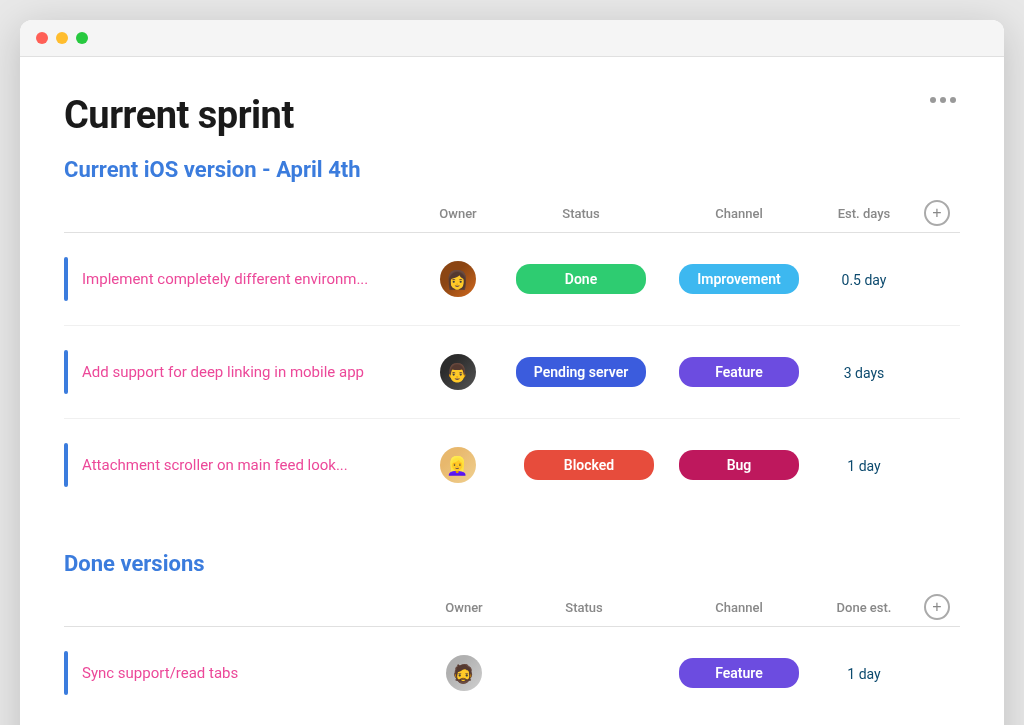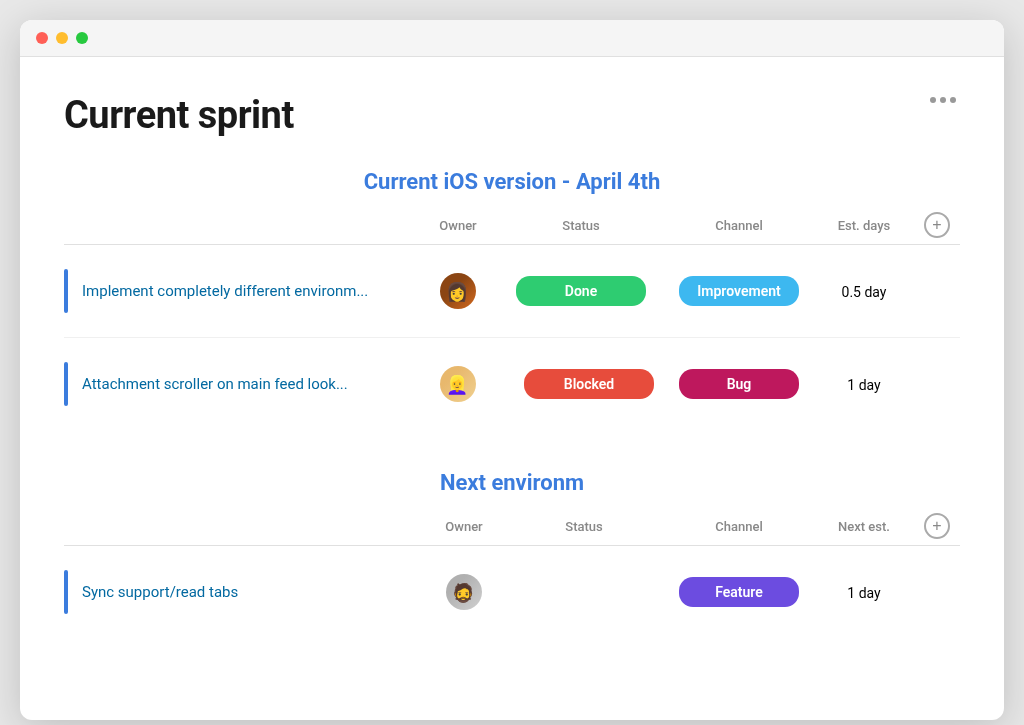--- a/index.html
+++ b/index.html
@@ -42,21 +42,21 @@
     .dot-green { background: #27c93f; }
 
     .content {
       padding: 36px 44px 40px 44px;
     }
 
     .page-header {
       display: flex;
       justify-content: space-between;
       align-items: flex-start;
-      margin-bottom: 32px;
+      margin-bottom: 20px;
     }
 
     .page-title {
       font-size: 38px;
       font-weight: 700;
       color: #1a1a1a;
       letter-spacing: -0.5px;
     }
 
     .more-btn {
@@ -76,21 +76,20 @@
 
     
     .section {
       margin-bottom: 40px;
     }
 
     .section-header {
       display: flex;
       align-items: center;
       margin-bottom: 12px;
-      text-align: center;
     }
 
     .section-title {
       font-size: 22px;
       font-weight: 700;
       color: #3b7cdd;
       flex: 1;
     }
 
     
@@ -137,21 +136,21 @@
       width: 4px;
       height: 44px;
       background: #3b7cdd;
       border-radius: 2px;
       margin-right: 14px;
       flex-shrink: 0;
     }
 
     .task-name {
       font-size: 15px;
-      color: #0369a1;
+      color: #ec4899;
       font-weight: 400;
     }
 
     .sprint-table td {
       padding: 10px 10px;
       vertical-align: middle;
       text-align: center;
     }
 
     .sprint-table td:first-child {
@@ -208,21 +207,21 @@
       min-width: 120px;
       text-align: center;
     }
 
     .channel-improvement { background: #3db8f0; }
     .channel-feature { background: #6c4ce0; }
     .channel-bug { background: #be185d; }
 
     .time-text {
       font-size: 14px;
-      color: #000000;
+      color: #0c4a6e;
     }
 
     .add-btn {
       width: 26px;
       height: 26px;
       border-radius: 50%;
       border: 2px solid #aaa;
       background: transparent;
       cursor: pointer;
       display: flex;
@@ -287,46 +286,59 @@
               <td><div class="avatar av1"><div class="avatar-face">👩</div></div></td>
               <td><span class="status-badge status-done">Done</span></td>
               <td><span class="channel-badge channel-improvement">Improvement</span></td>
               <td><span class="time-text">0.5 day</span></td>
               <td></td>
             </tr>
             <tr>
               <td>
       <div class="task-cell">
         <div class="task-bar"></div>
+        <span class="task-name">Add support for deep linking in mobile app</span>
+      </div>
+              </td>
+              <td><div class="avatar av2"><div class="avatar-face">👨</div></div></td>
+              <td><span class="status-badge status-pending">Pending server</span></td>
+              <td><span class="channel-badge channel-feature">Feature</span></td>
+              <td><span class="time-text">3 days</span></td>
+              <td></td>
+            </tr>
+            <tr>
+              <td>
+      <div class="task-cell">
+        <div class="task-bar"></div>
         <span class="task-name">Attachment scroller on main feed look...</span>
       </div>
               </td>
               <td><div class="avatar av3"><div class="avatar-face">👱‍♀️</div></div></td>
               <td><span class="status-badge status-blocked">Blocked</span></td>
               <td><span class="channel-badge channel-bug">Bug</span></td>
               <td><span class="time-text">1 day</span></td>
               <td></td>
             </tr>
           </tbody>
       </table>
     </div>
 
     <div class="section">
       <div class="section-header">
-        <span class="section-title">Next environm</span>
+        <span class="section-title">Done versions</span>
       </div>
 
       <table class="sprint-table">
         <thead>
           <tr class="col-header-row">
             <th></th>
             <th class="col-owner">Owner</th>
             <th class="col-status">Status</th>
             <th class="col-channel">Channel</th>
-            <th class="col-time">Next est.</th>
+            <th class="col-time">Done est.</th>
             <th class="col-add">
               <button class="add-btn">+</button>
             </th>
           </tr>
         </thead>
         <tbody id="section2-tbody">
         <tr>
               <td>
       <div class="task-cell">
         <div class="task-bar"></div>

